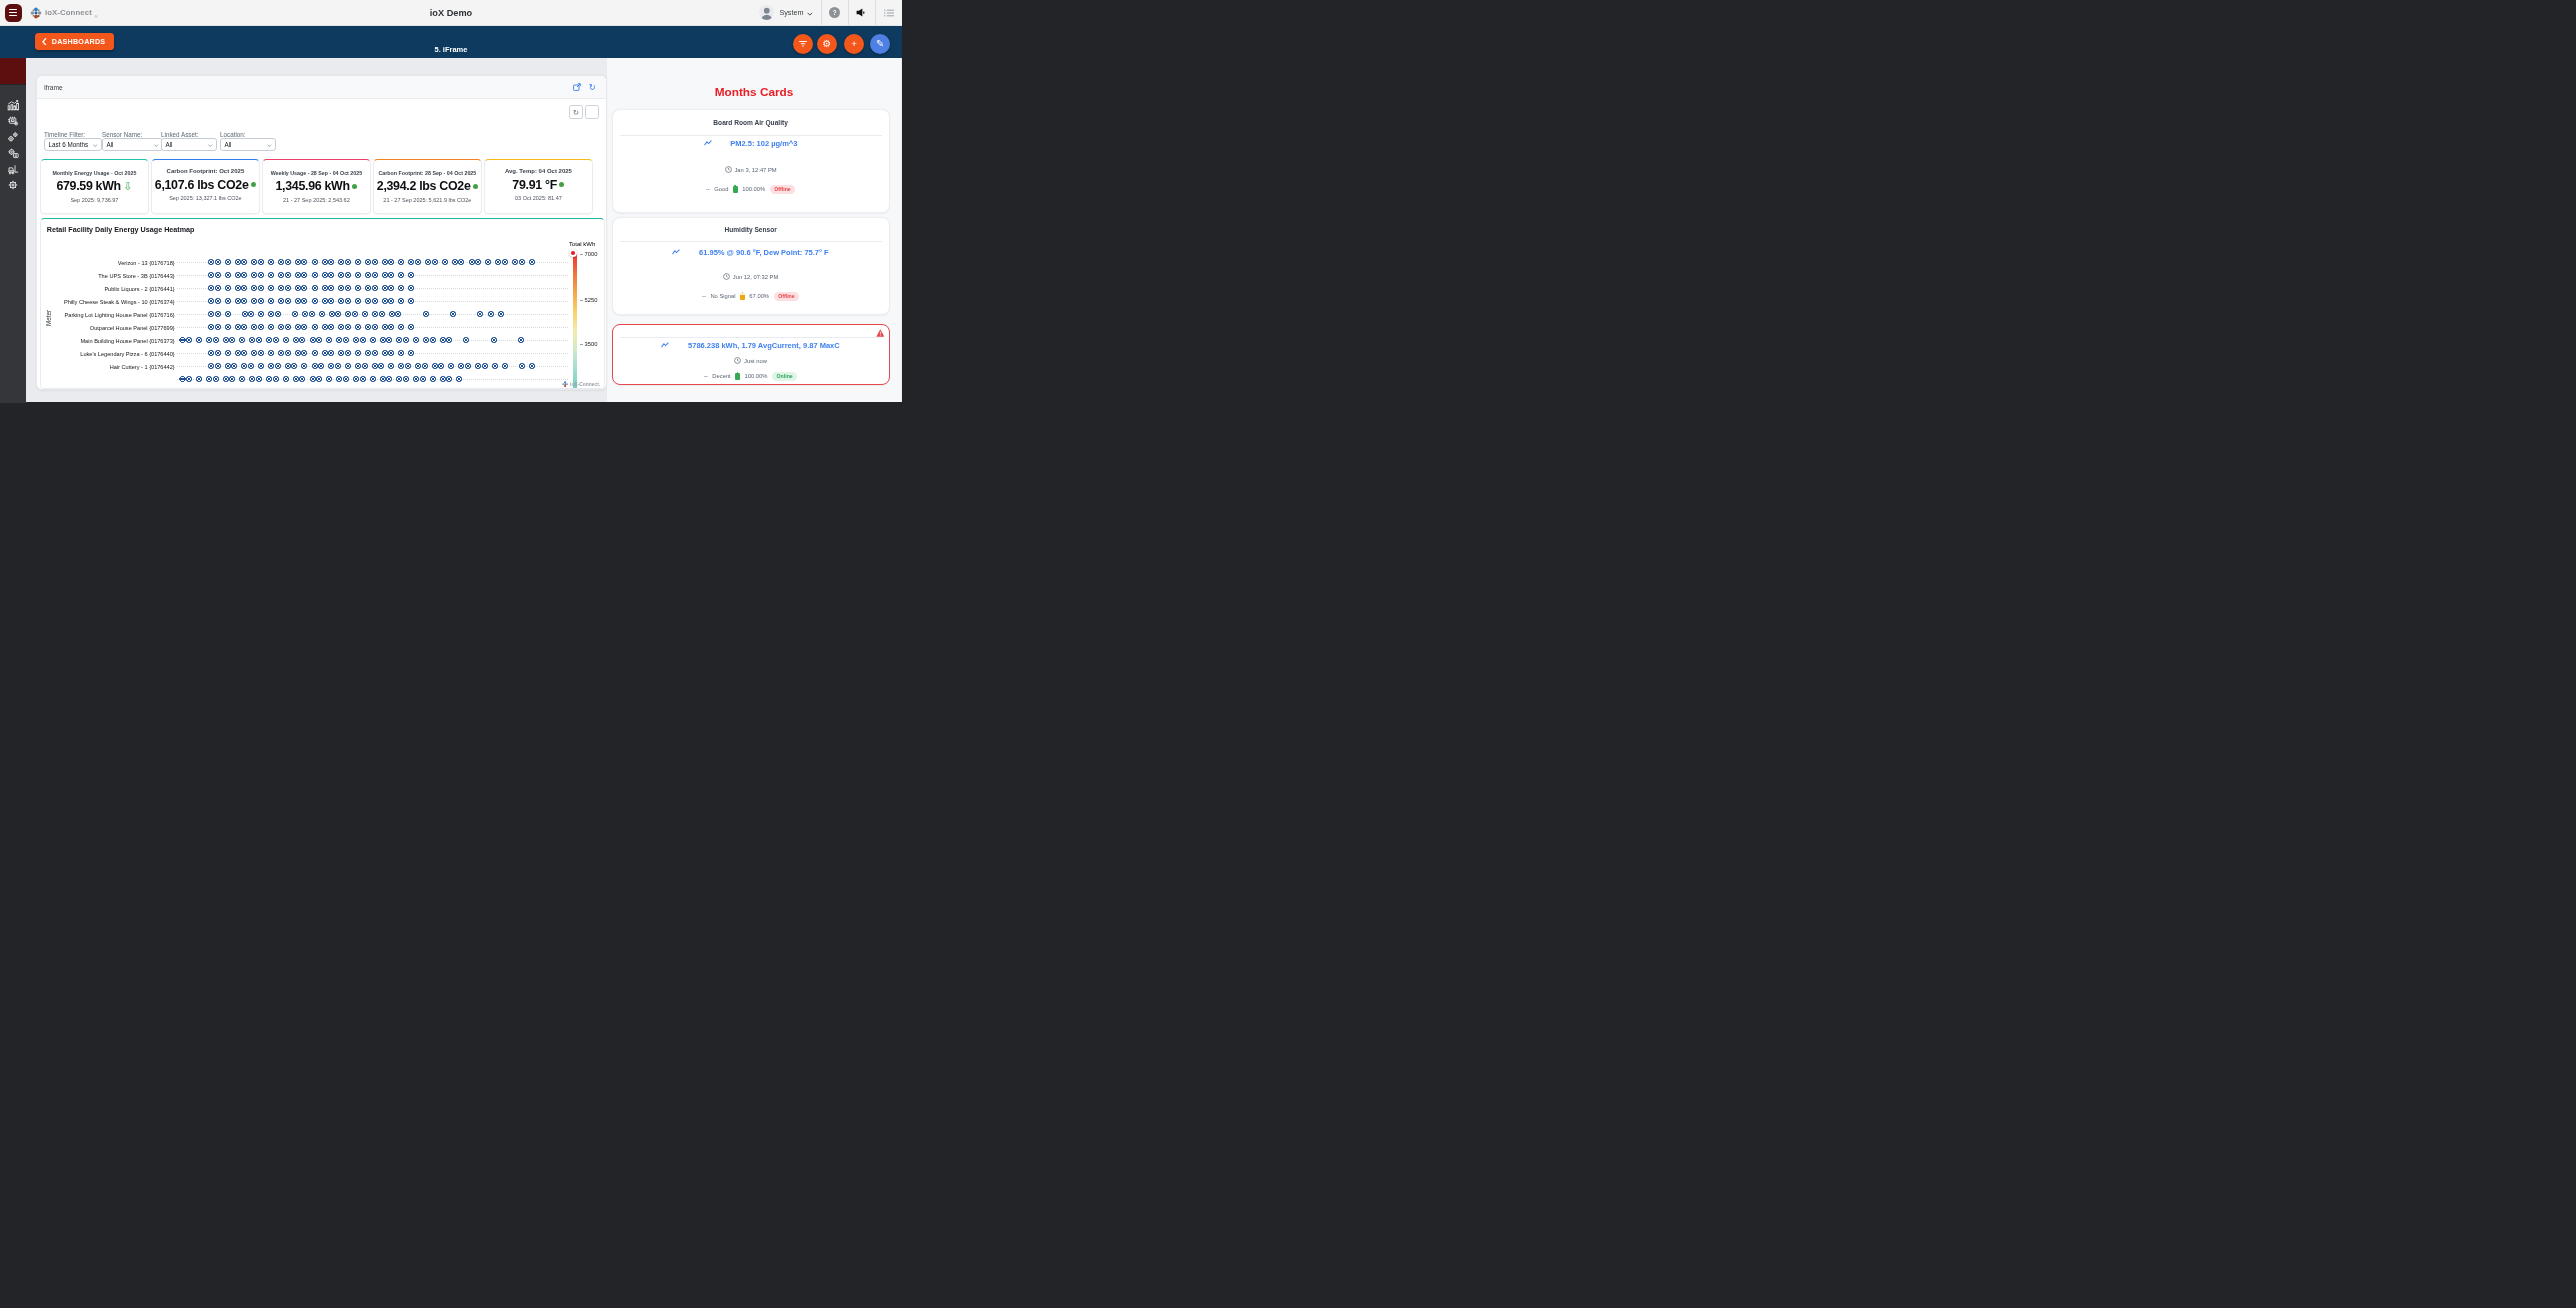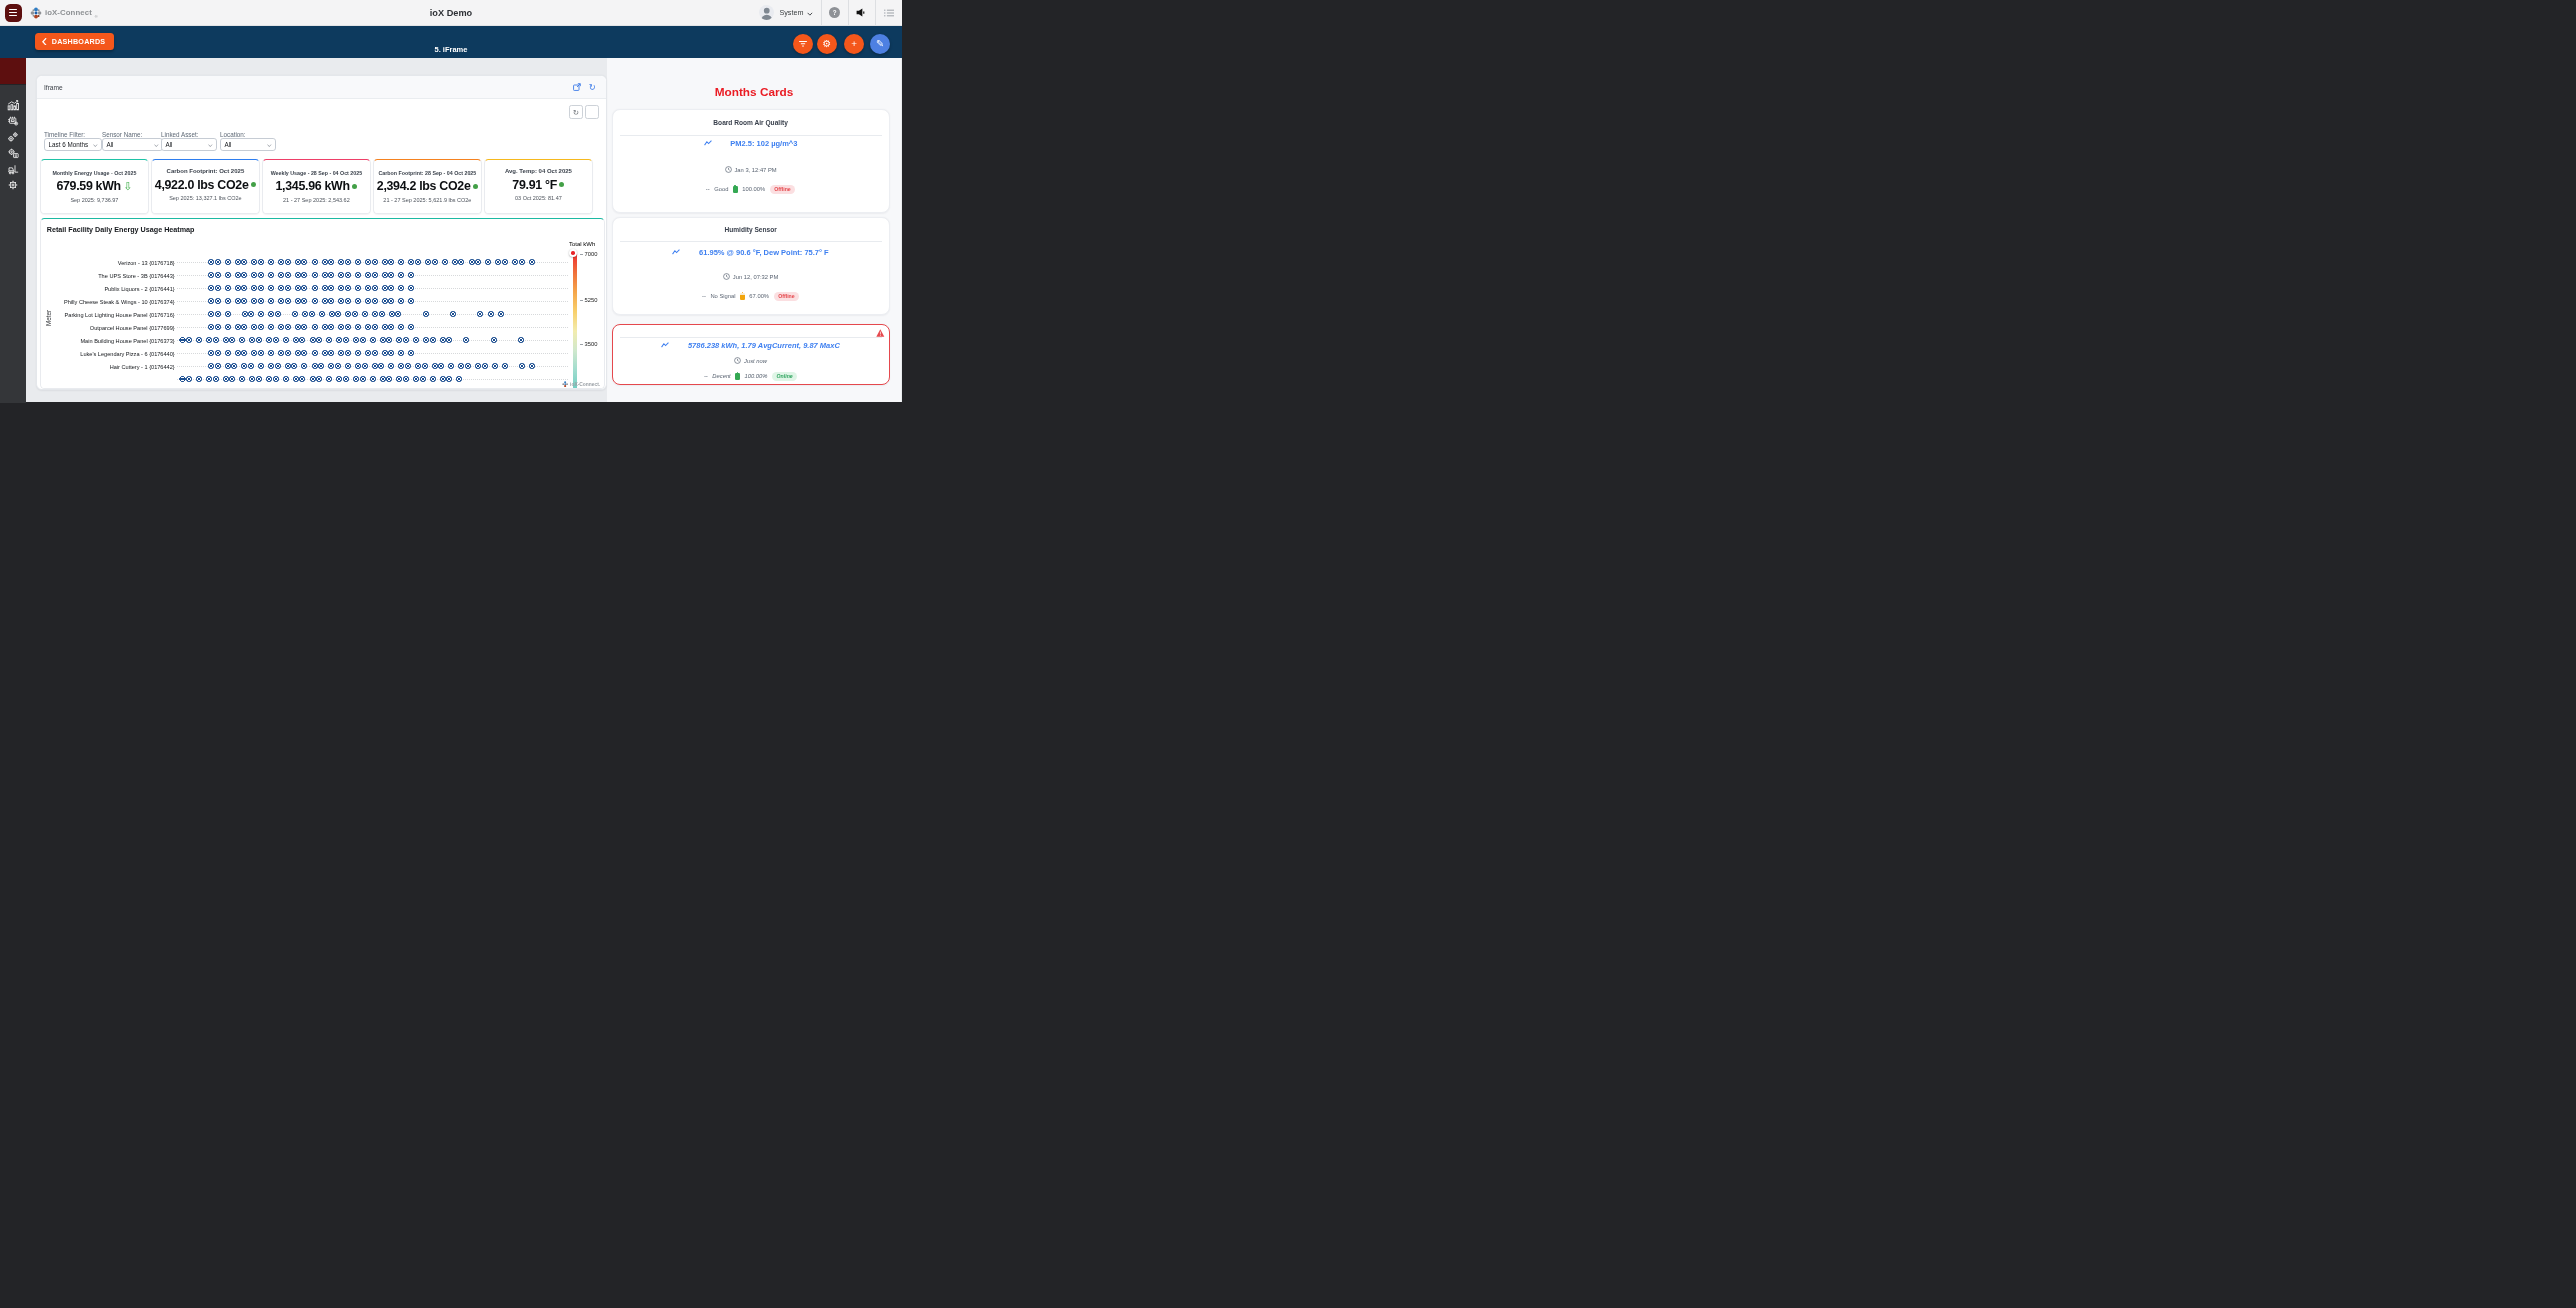--- a/index.html
+++ b/index.html
@@ -70,21 +70,21 @@
   .cbar-top-mk i{width:3.5px;height:3.5px;border-radius:50%;background:#e8252a;}
   .cbar-title{position:absolute;left:528px;top:22px;font-size:6px;color:#86
 
 8d95;}
   .cb-tick{position:absolute;left:539px;display:flex;align-items:center;gap:1.7px;font-size:5.8px;color:#222;}
   .cb-tick i{display:block;width:2.9px;height:0.6px;background:#9aa0a6;}
   .watermark{position:absolute;right:5.8px;bottom:1.7px;display:flex;align-items:center;gap:1.7px;font-size:4.9px;font-weight:800;color:#9aa0a6;}
   
   .sum-title{position:absolute;left:0;right:0;top:26.5px;text-align:center;font-size:11.8px;font-weight:800;color:#ea1c24;}
   .scard{position:absolute;left:4.6px;width:278px;background:#fff;border:0.6px solid #eceef2;border-radius:8px;box-shadow:0 0.6px 1.7px rgba(16,24,40,.05);box-sizing:border-box;}
-  .scard.alert{border:0.9px solid #e5484d;font-style:italic;}
+  .scard.alert{border:0.9px solid #e5484d;}
   .scard-title{position:absolute;left:0;right:0;text-align:center;font-size:6.6px;font-weight:700;color:#3a414d;}
   .scard-div{position:absolute;left:7px;right:7px;height:0.6px;background:#e8ebef;}
   .scard-link{position:absolute;left:0;right:0;display:flex;align-items:center;justify-content:center;gap:18px;color:#3d7ff0;font-size:7.5px;font-weight:800;cursor:pointer;}
   .scard-clock{position:absolute;left:0;right:0;display:flex;align-items:center;justify-content:center;gap:2.9px;color:#5a6472;font-size:5.8px;}
   .scard-status{position:absolute;left:0;right:0;display:flex;align-items:center;justify-content:center;gap:4.6px;color:#5a6472;font-size:5.8px;}
   .badge{padding:1.4px 4.6px;border-radius:5.2px;font-size:5.2px;font-weight:700;}
   .badge.offline{background:#fbdfe1;color:#e5484d;}
   .badge.online{background:#dff5e6;color:#2fa45f;}
   .batt{position:relative;width:4.6px;height:7.5px;border-radius:1.2px;overflow:visible;}
   .batt .body{position:absolute;inset:0;border-radius:1.2px;overflow:hidden;}
@@ -430,21 +430,21 @@
           <div class="sc-title small">Monthly Energy Usage - Oct 2025</div>
           <div class="sc-valrow">
             <span class="sc-val">679.59 kWh</span>
             <span class="sc-arrow">⇩</span>
           </div>
           <div class="sc-sub">Sep 2025: 9,736.97</div>
         </div>
         <div class="stat-card" style="border-top-color: rgb(46, 126, 240);">
           <div class="sc-title">Carbon Footprint: Oct 2025</div>
           <div class="sc-valrow">
-            <span class="sc-val">4,922.0 lbs CO2e</span>
+            <span class="sc-val">6,107.6 lbs CO2e</span>
             <span class="sc-dot"></span>
           </div>
           <div class="sc-sub">Sep 2025: 13,327.1 lbs CO2e</div>
         </div>
         <div class="stat-card" style="border-top-color: rgb(238, 63, 104);">
           <div class="sc-title small">Weekly Usage - 28 Sep - 04 Oct 2025</div>
           <div class="sc-valrow">
             <span class="sc-val">1,345.96 kWh</span>
             <span class="sc-dot"></span>
           </div>

